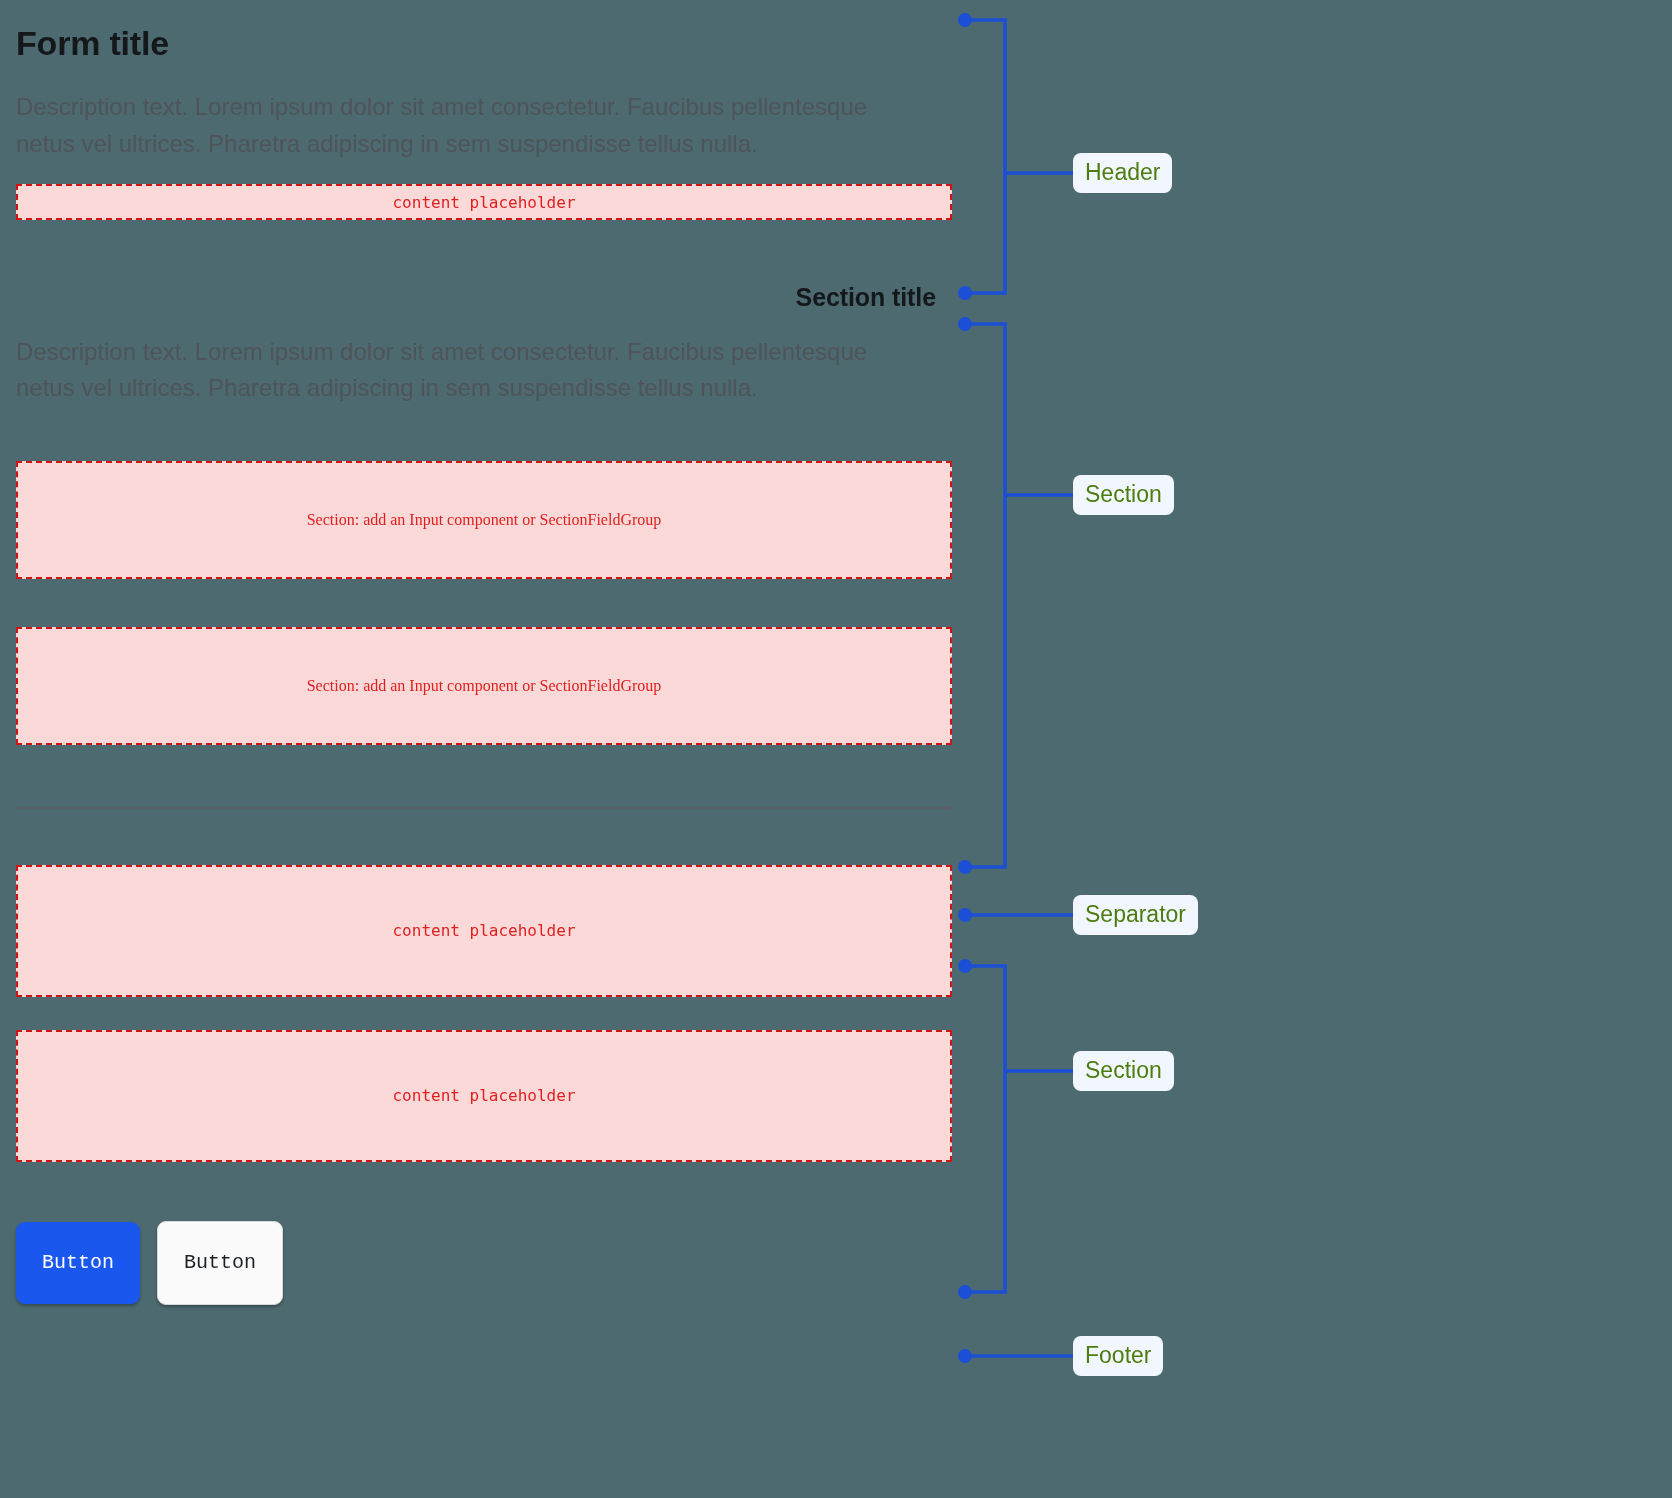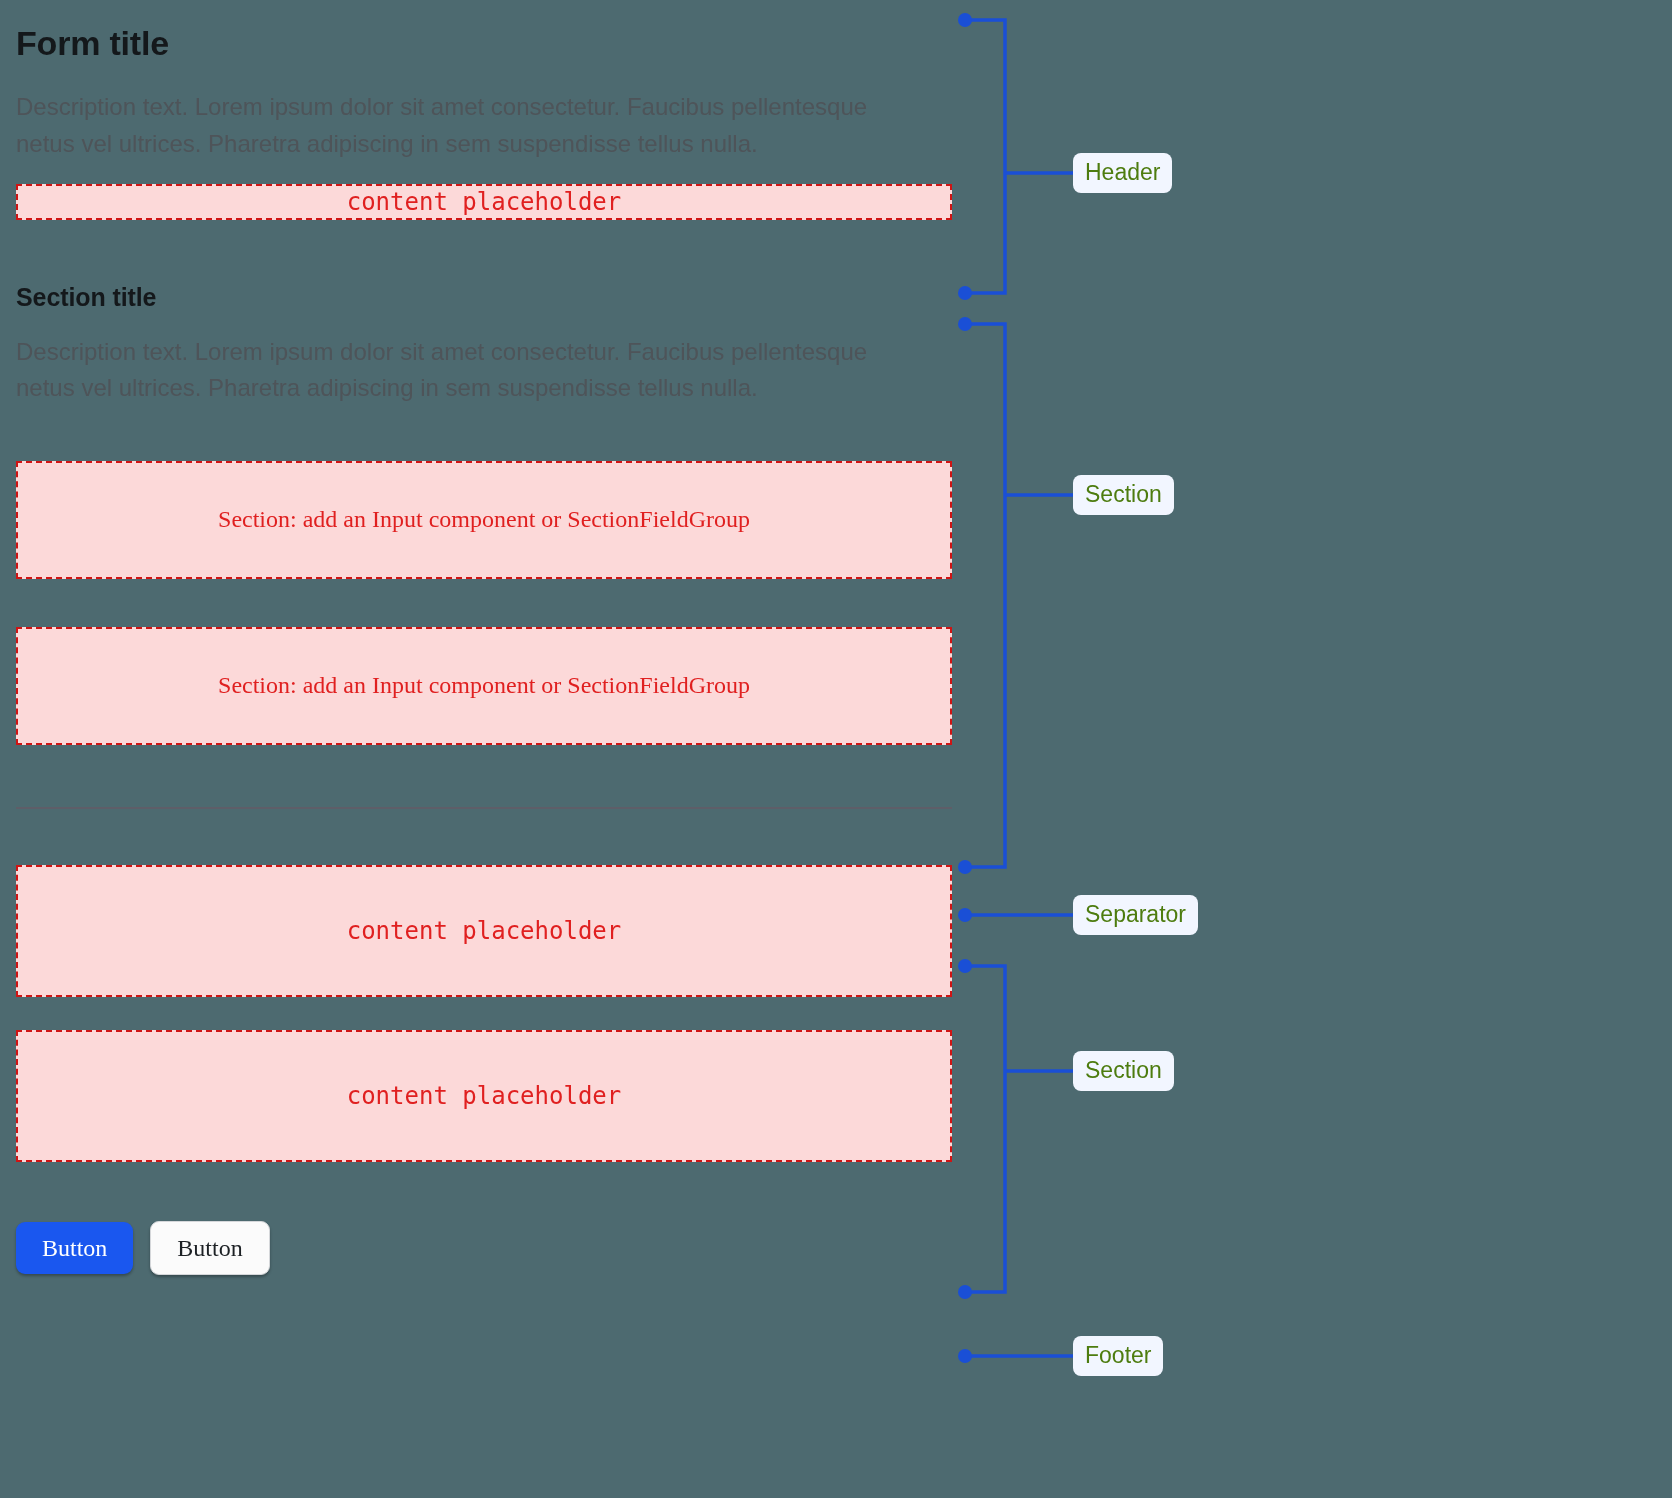--- a/index.html
+++ b/index.html
@@ -38,39 +38,40 @@
     margin: 0;
     padding-top: 24px;
   }
 
   .section-title {
     font-size: 25px;
     font-weight: 700;
     color: #14181b;
     letter-spacing: -0.1px;
     line-height: 1.15;
-    margin: 0;
+    margin: 16px;
+    text-align: right;
   }
 
   .desc {
     font-size: 24px;
     color: #4e5459;
     line-height: 1.52;
     margin: 0;
     max-width: 910px;
   }
 
   
   .ph {
     box-sizing: border-box;
     border: 2px dashed #d01414;
     background: #fcd9d9;
     color: #e02020;
     font-family: "DejaVu Sans Mono", monospace;
-    font-size: 24px;
+    font-size: 16px;
     display: flex;
     align-items: center;
     justify-content: center;
     width: 936px;
   }
   .ph-slim   { height: 36px; }
   .ph-mid    { height: 118px; font-family: Liberation Serif, serif; }
   .ph-tall   { height: 132px; }
 
   .separator {
@@ -80,24 +81,24 @@
   }
 
   
   .footer-row {
     display: flex;
     align-items: center;
     gap: 17px;
   }
   .btn {
     box-sizing: border-box;
-    font-family: Liberation Serif, serif;
-    font-size: 24px;
+    font-family: Liberation Mono, monospace;
+    font-size: 20px;
     border-radius: 9px;
-    padding: 13px 26px;
+    padding: 30px 26px;
     cursor: pointer;
     line-height: 1.1;
   }
   .btn-primary {
     background: #1a57ef;
     color: #ffffff;
     border: none;
     box-shadow: 0 2px 3px rgba(0,0,0,0.30);
   }
   .btn-secondary {

